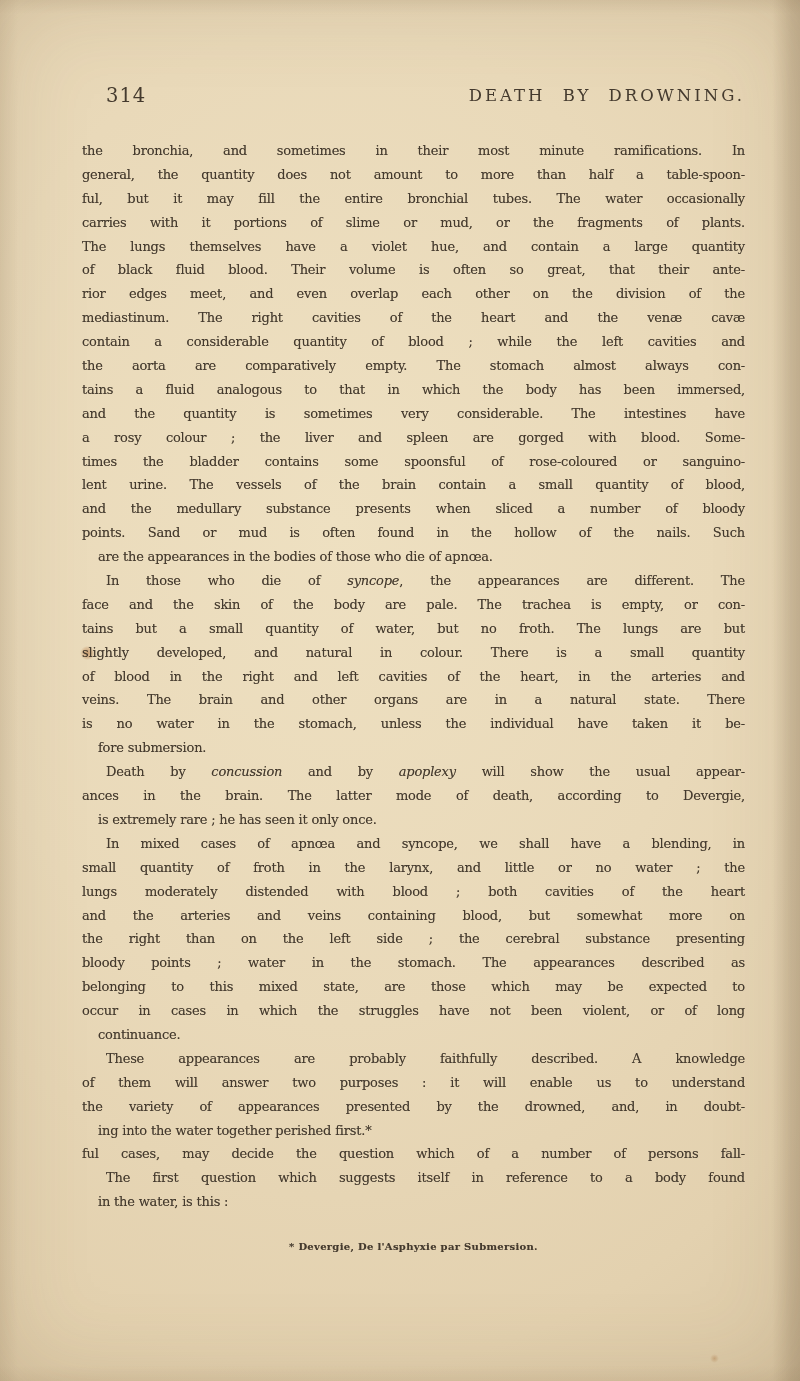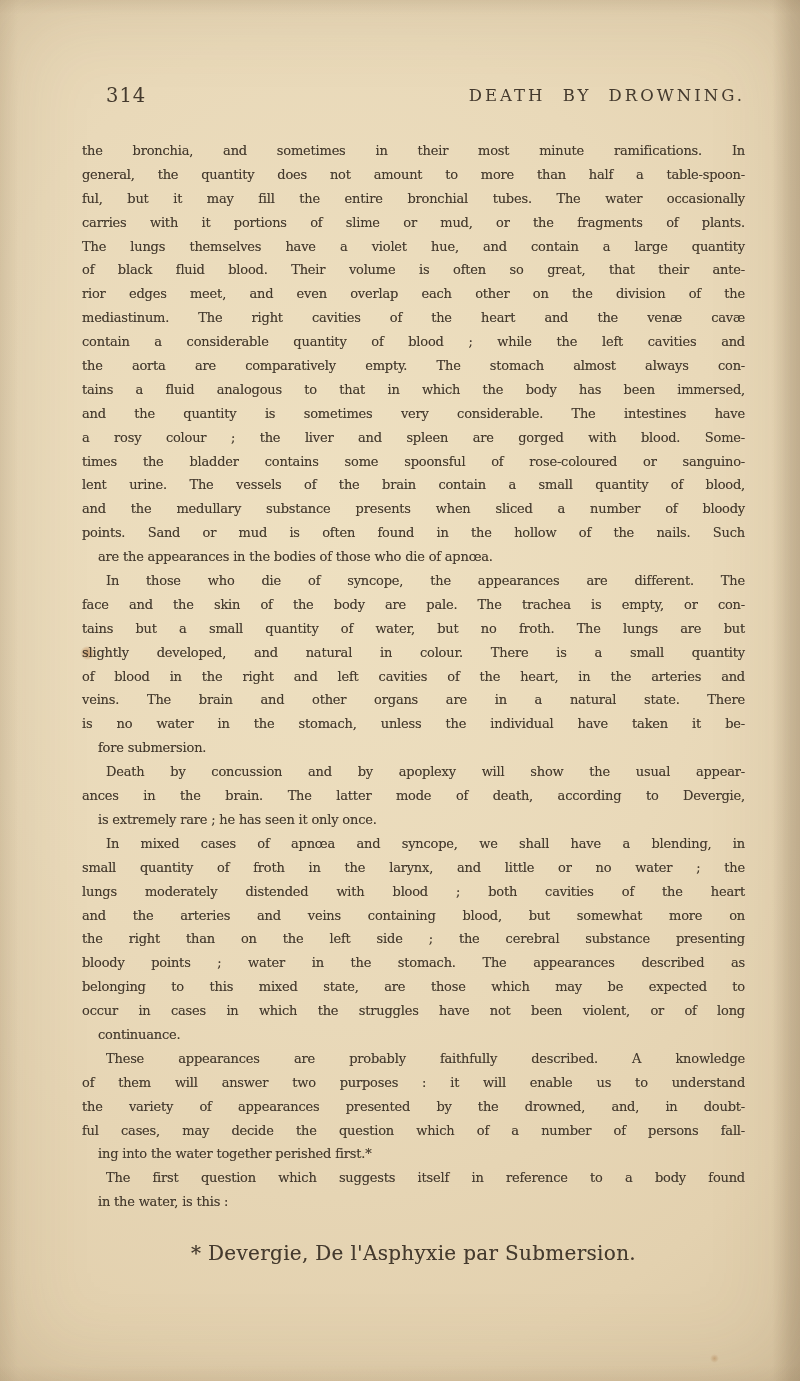--- a/index.html
+++ b/index.html
@@ -93,29 +93,30 @@
     text-shadow:0 0 0.5px rgba(62,50,38,0.45);
   }
   .line.flush{
     text-align:left;
     text-align-last:left;
     margin-left:16px;
   }
   .line.indent{
     text-indent:24px;
   }
-  .it{}
+  .it{font-style:italic;}
 
   
   .footnote{
     position:absolute;left:82px;top:1241px;width:663px;
     text-align:center;
-    font-size:20px;
+    font-size:10px;
     letter-spacing:0.3px;
     text-shadow:0 0 0.5px rgba(62,50,38,0.4);
+    font-weight:bold;
   }
 </style>
 </head>
 <body>
 
 <div class="page">
 
   <div class="edge-left"></div>
   <div class="edge-right"></div>
   <div class="edge-top"></div>
@@ -164,21 +165,21 @@
       <div class="line"><span>lungs moderately distended with blood ; both cavities of the heart</span></div>
       <div class="line"><span>and the arteries and veins containing blood, but somewhat more on</span></div>
       <div class="line"><span>the right than on the left side ; the cerebral substance presenting</span></div>
       <div class="line"><span>bloody points ; water in the stomach.  The appearances described as</span></div>
       <div class="line"><span>belonging to this mixed state, are those which may be expected to</span></div>
       <div class="line"><span>occur in cases in which the struggles have not been violent, or of long</span></div>
       <div class="line flush"><span>continuance.</span></div>
       <div class="line indent"><span>These appearances are probably faithfully described.  A knowledge</span></div>
       <div class="line"><span>of them will answer two purposes : it will enable us to understand</span></div>
       <div class="line"><span>the variety of appearances presented by the drowned, and, in doubt-</span></div>
+      <div class="line flush"><span>ing into the water together perished first.*</span></div>
       <div class="line"><span>ful cases, may decide the question which of a number of persons fall-</span></div>
-      <div class="line flush"><span>ing into the water together perished first.*</span></div>
       <div class="line indent"><span>The first question which suggests itself in reference to a body found</span></div>
       <div class="line flush"><span>in the water, is this :</span></div>
     </div>
 
   <div class="footnote">* Devergie, De l'Asphyxie par Submersion.</div>
 
 </div>
 
 </body></html>

